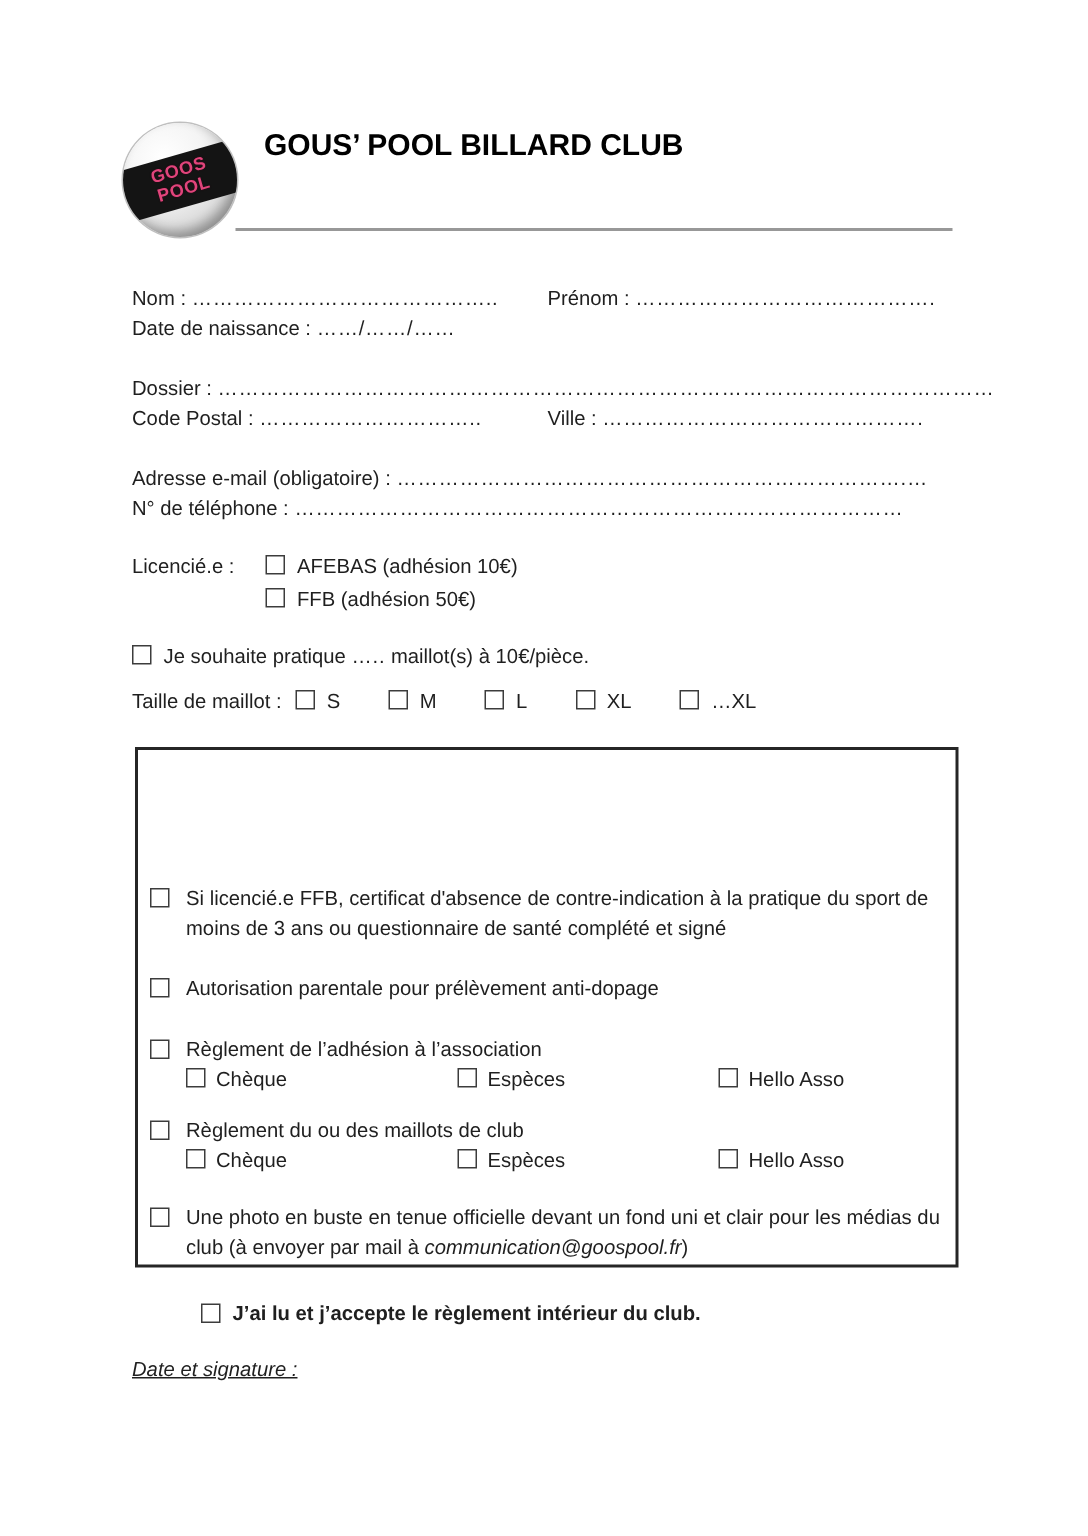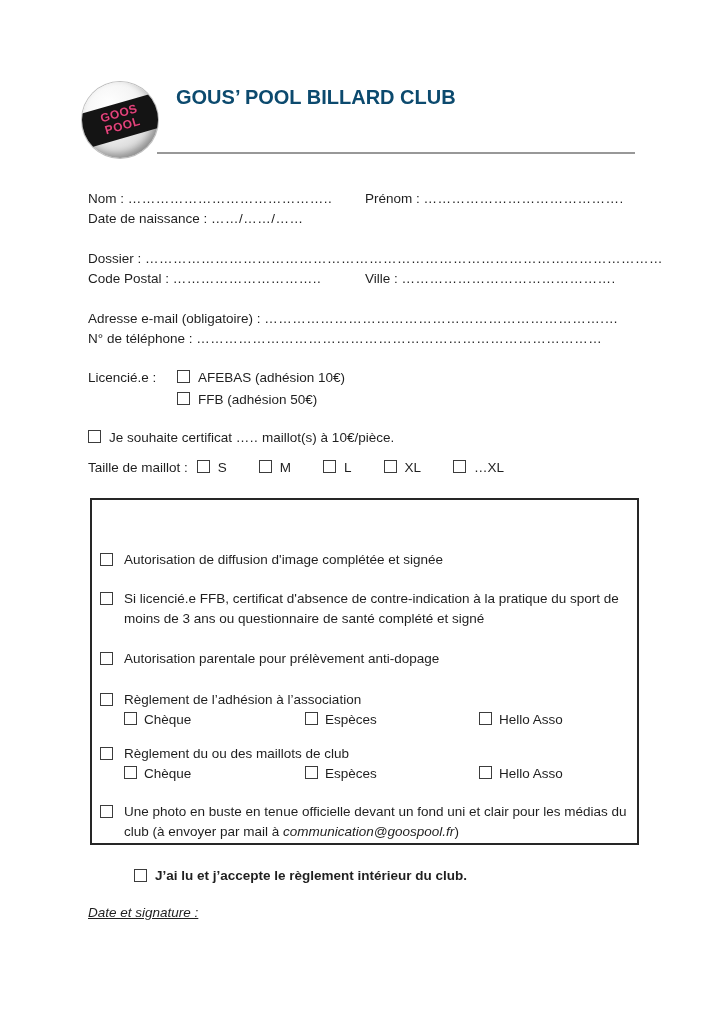--- a/index.html
+++ b/index.html
@@ -19,21 +19,21 @@
     position:absolute;left:-9px;top:21px;width:96px;height:35px;background:#141414;
     transform:rotate(-16deg);
   }
   .logo-line{
     position:absolute;left:0;width:100%;text-align:center;
     color:#e0457b;font-weight:bold;font-size:12px;line-height:13px;
     text-shadow:0 0 1px #3a0018;letter-spacing:0.5px;
   }
   .logo-line.l1{top:4px;}
   .logo-line.l2{top:17px;}
-  .title-block{position:absolute;left:176px;top:83px;font-size:20px;font-weight:bold;line-height:28px;color:#0c4a6e;white-space:nowrap;}
+  .title-block{position:absolute;left:176px;top:83px;font-size:20px;font-weight:bold;line-height:28px;color:#000000;white-space:nowrap;}
   .rule{position:absolute;left:157px;top:152px;width:478px;height:2px;background:#989898;}
   
   .row{position:absolute;left:88px;white-space:nowrap;}
   .dots{letter-spacing:0.5px;}
   .col2{position:absolute;left:277px;white-space:nowrap;}
   .cb{
     display:inline-block;width:11px;height:11px;border:1px solid #3c3c3c;background:#fff;
     vertical-align:-1px;flex:none;
   }
   .cb.sp{margin-right:8px;}
@@ -124,35 +124,31 @@
       <span class="cb sp"></span><span>AFEBAS (adhésion 10€)</span>
     </span>
   </div>
   <div class="row" style="top:390px">
     <span class="lic-col">
       <span class="cb sp"></span><span>FFB (adhésion 50€)</span>
     </span>
   </div>
 
   <div class="row" style="top:428px">
-    <span class="cb sp"></span><span>Je souhaite certificat</span>
+    <span class="cb sp"></span><span>Je souhaite pratique</span>
     <span class="dots">…..</span>
     <span>maillot(s) à 10€/pièce.</span>
   </div>
 
   <div class="row" style="top:458px">
     <span>Taille de maillot :</span><span class="taille-opt first"><span class="cb sp"></span><span>S</span></span><span class="taille-opt"><span class="cb sp"></span><span>M</span></span><span class="taille-opt"><span class="cb sp"></span><span>L</span></span><span class="taille-opt"><span class="cb sp"></span><span>XL</span></span><span class="taille-opt"><span class="cb sp"></span><span>…XL</span></span>
   </div>
 
   <div class="docbox">
 
-    <div class="item" style="top:50px">
-      <span class="cb"></span>
-      <span class="txt">Autorisation de diffusion d'image complétée et signée</span>
-    </div>
 
     <div class="item" style="top:89px">
       <span class="cb"></span>
       <span class="txt">Si licencié.e FFB, certificat d'absence de contre-indication à la pratique du sport de moins de 3 ans ou questionnaire de santé complété et signé</span>
     </div>
 
     <div class="item" style="top:149px">
       <span class="cb"></span>
       <span class="txt">Autorisation parentale pour prélèvement anti-dopage</span>
     </div>

